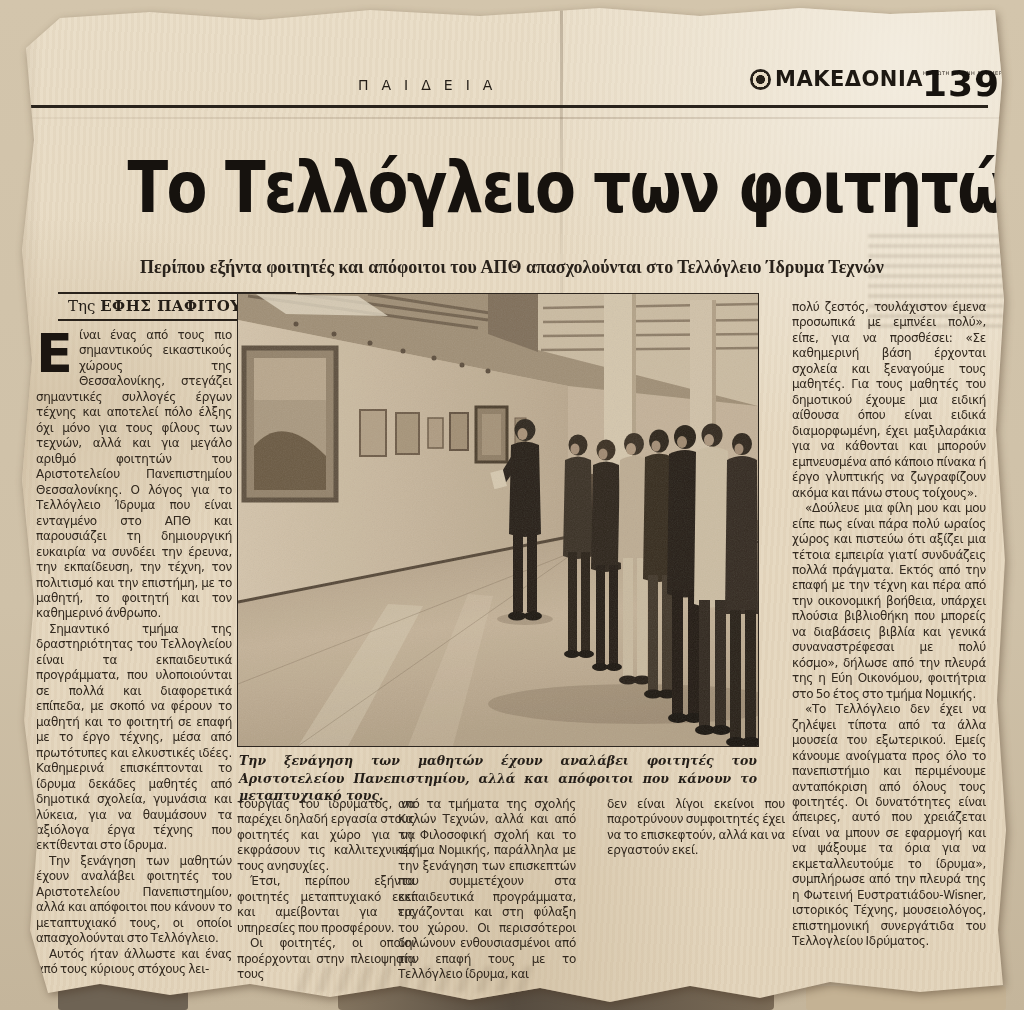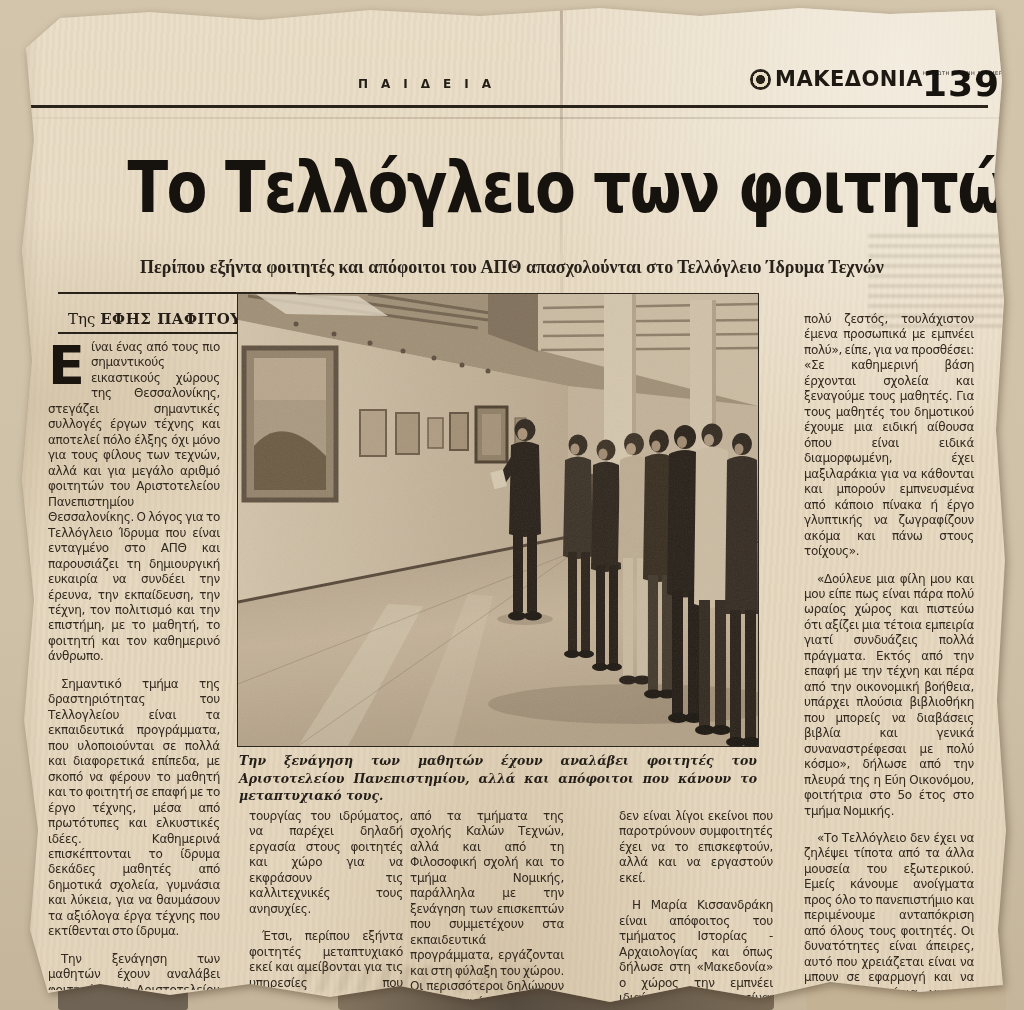--- a/index.html
+++ b/index.html
@@ -35,42 +35,42 @@
   .crease-h{position:absolute;left:0;right:0;top:117px;height:2px;background:linear-gradient(90deg,rgba(120,100,78,.05),rgba(120,100,78,.28),rgba(120,100,78,.08));}
   .crease-v{position:absolute;left:560px;top:6px;width:3px;height:270px;background:linear-gradient(180deg,rgba(110,92,70,.35),rgba(110,92,70,.05));}
   .crease-v2{position:absolute;left:560px;top:276px;width:3px;height:700px;background:linear-gradient(180deg,rgba(110,92,70,.10),rgba(110,92,70,0));}
   .ghost{position:absolute;filter:blur(1.3px);opacity:.45;pointer-events:none;}
   .ghost-right{left:868px;top:234px;width:136px;height:100px;
     background:repeating-linear-gradient(180deg, rgba(104,88,66,.30) 0 4px, rgba(104,88,66,0) 4px 10px);}
   .ghost-bottom{left:300px;top:966px;width:230px;height:26px;transform:skewX(-18deg);
     background:repeating-linear-gradient(90deg, rgba(96,80,60,.30) 0 9px, rgba(96,80,60,0) 9px 20px);filter:blur(2px);opacity:.4;}
 
   
-  .kicker{position:absolute;left:358px;top:77px;font-size:12px;font-weight:bold;letter-spacing:13px;color:#231d17;}
+  .kicker{position:absolute;left:358px;top:77px;font-size:14px;font-weight:normal;letter-spacing:13px;color:#231d17;}
   .header-rule{position:absolute;left:30px;top:105px;width:958px;height:3px;background:#29231c;}
   .masthead{position:absolute;left:750px;top:69px;display:flex;align-items:center;gap:4px;}
   .emblem{width:21px;height:21px;border-radius:50%;
     background:radial-gradient(circle,#27211a 0 29%, #e9ddc6 31% 52%, #27211a 54% 100%);}
   .m-col{display:flex;flex-direction:row;align-items:flex-start;line-height:1;}
   .m-title{font-size:21px;font-weight:bold;letter-spacing:.5px;color:#1d1812;white-space:nowrap;}
   .m-tagline{font-size:5px;letter-spacing:.6px;color:#2c251e;margin-top:2px;white-space:nowrap;}
   .pageno{position:absolute;left:922px;top:63px;font-size:36px;font-weight:bold;color:#16120e;letter-spacing:1px;}
 
   
   .headline{position:absolute;left:40px;top:146px;width:944px;text-align:center;color:#16120e;}
   .headline .inner{display:inline-block;font-size:71px;font-weight:bold;letter-spacing:-2px;transform:scaleX(.84);transform-origin:center;white-space:nowrap;}
   .subtitle{position:absolute;left:80px;top:257px;width:864px;text-align:center;font-size:18px;font-weight:bold;color:#29221b;font-family:Liberation Serif, serif;}
   .byline{position:absolute;left:58px;top:292px;width:228px;border-top:2.5px solid #29221b;border-bottom:2px solid #29221b;
-    padding:16px 0 4px 10px;font-family:"DejaVu Serif", serif;font-size:15px;color:#241e17;}
+    padding:3px 0 4px 10px;font-family:"DejaVu Serif", serif;font-size:15px;color:#241e17;}
   .byline b{letter-spacing:.5px;}
 
   
   .bodycol{position:absolute;overflow:hidden;text-align:justify;color:#32291f;
     font-size:12px;line-height:1.29;letter-spacing:-.3px;word-spacing:-1px;}
-  .bodycol p{margin:12px;text-indent:13px;}
+  .bodycol p{margin:0;text-indent:13px;}
   .bodycol p.noindent{text-indent:0;}
   .col1{left:36px;top:328px;width:196px;height:662px;}
   .col2{left:237px;top:797px;width:178px;height:206px;}
   .col3{left:398px;top:797px;width:178px;height:206px;}
   .col4{left:607px;top:797px;width:178px;height:206px;}
   .col5{left:792px;top:300px;width:194px;height:692px;}
   .dropcap{float:left;font-size:54px;line-height:.82;font-weight:bold;padding:4px 6px 0 0;color:#1b1510;letter-spacing:0;}
 
   
   .photo{position:absolute;left:237px;top:293px;width:520px;height:452px;border:1.5px solid #2e2720;background:#c7b69e;box-sizing:content-box;}
@@ -263,21 +263,20 @@
     <div class="bodycol col2">
       <p class="noindent">τουργίας του ιδρύματος, να παρέχει δηλαδή εργασία στους φοιτητές και χώρο για να εκφράσουν τις καλλιτεχνικές τους ανησυχίες.</p>
       <p>Έτσι, περίπου εξήντα φοιτητές μεταπτυχιακό εκεί και αμείβονται για τις υπηρεσίες που προσφέρουν.</p>
       <p>Οι φοιτητές, οι οποίοι προέρχονται στην πλειοψηφία τους</p>
     </div>
     <div class="bodycol col3">
       <p class="noindent">από τα τμήματα της σχολής Καλών Τεχνών, αλλά και από τη Φιλοσοφική σχολή και το τμήμα Νομικής, παράλληλα με την ξενάγηση των επισκεπτών που συμμετέχουν στα εκπαιδευτικά προγράμματα, εργάζονται και στη φύλαξη του χώρου. Οι περισσότεροι δηλώνουν ενθουσιασμένοι από την επαφή τους με το Τελλόγλειο ίδρυμα, και</p>
     </div>
     <div class="bodycol col4">
       <p class="noindent">δεν είναι λίγοι εκείνοι που παροτρύνουν συμφοιτητές έχει να το επισκεφτούν, αλλά και να εργαστούν εκεί.</p>
-      <p>Η Μαρία Κισσανδράκη είναι απόφοιτος του τμήματος Ιστορίας - Αρχαιολογίας και όπως δήλωσε στη «Μακεδονία» ο χώρος την εμπνέει ιδιαίτερα. «Ο χώρος είναι εξαιρετικός, τα έργα τέχνης το ίδιο, είναι πάρα</p>
     </div>
 
     <div class="bodycol col5">
       <p class="noindent">πολύ ζεστός, τουλάχιστον έμενα προσωπικά με εμπνέει πολύ», είπε, για να προσθέσει: «Σε καθημερινή βάση έρχονται σχολεία και ξεναγούμε τους μαθητές. Για τους μαθητές του δημοτικού έχουμε μια ειδική αίθουσα όπου είναι ειδικά διαμορφωμένη, έχει μαξιλαράκια για να κάθονται και μπορούν εμπνευσμένα από κάποιο πίνακα ή έργο γλυπτικής να ζωγραφίζουν ακόμα και πάνω στους τοίχους».</p>
       <p>«Δούλευε μια φίλη μου και μου είπε πως είναι πάρα πολύ ωραίος χώρος και πιστεύω ότι αξίζει μια τέτοια εμπειρία γιατί συνδυάζεις πολλά πράγματα. Εκτός από την επαφή με την τέχνη και πέρα από την οικονομική βοήθεια, υπάρχει πλούσια βιβλιοθήκη που μπορείς να διαβάσεις βιβλία και γενικά συναναστρέφεσαι με πολύ κόσμο», δήλωσε από την πλευρά της η Εύη Οικονόμου, φοιτήτρια στο 5ο έτος στο τμήμα Νομικής.</p>
       <p>«Το Τελλόγλειο δεν έχει να ζηλέψει τίποτα από τα άλλα μουσεία του εξωτερικού. Εμείς κάνουμε ανοίγματα προς όλο το πανεπιστήμιο και περιμένουμε ανταπόκριση από όλους τους φοιτητές. Οι δυνατότητες είναι άπειρες, αυτό που χρειάζεται είναι να μπουν σε εφαρμογή και να ψάξουμε τα όρια για να εκμεταλλευτούμε το ίδρυμα», συμπλήρωσε από την πλευρά της η Φωτεινή Ευστρατιάδου-Wisner, ιστορικός Τέχνης, μουσειολόγος, επιστημονική συνεργάτιδα του Τελλογλείου Ιδρύματος.</p>
     </div>
 
   </div>
   </div>

